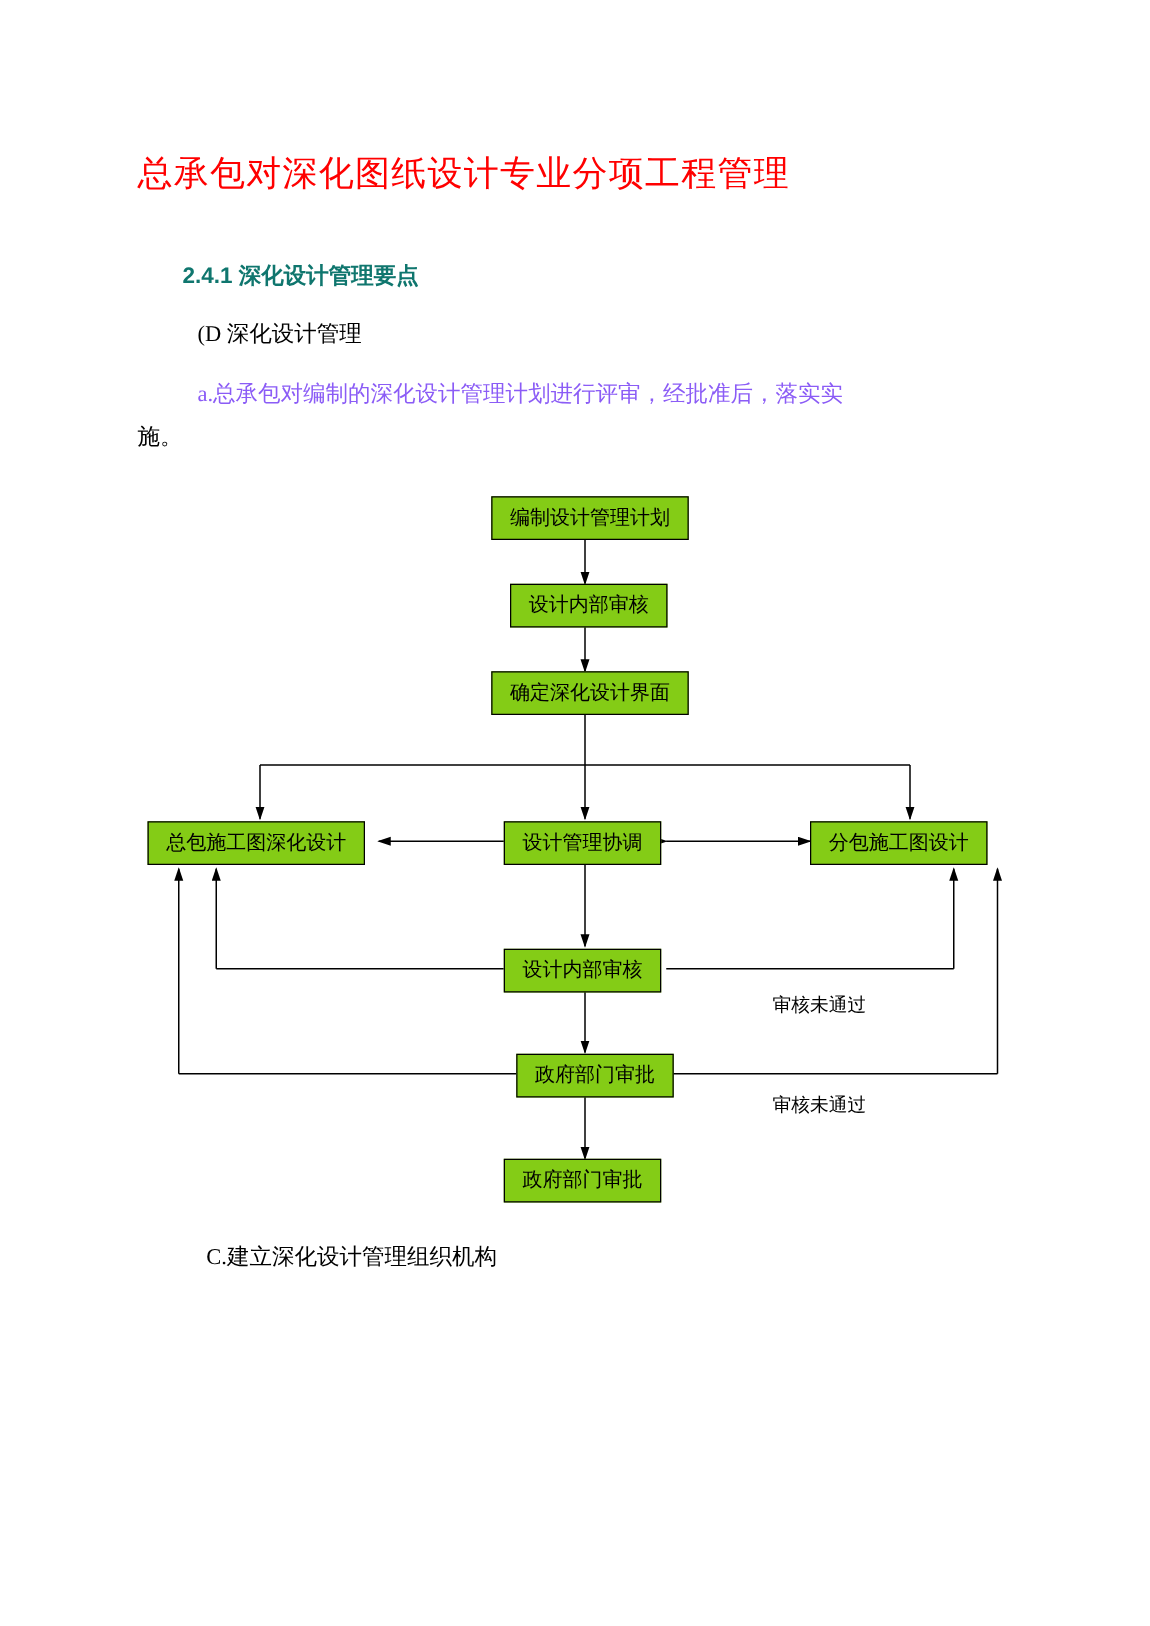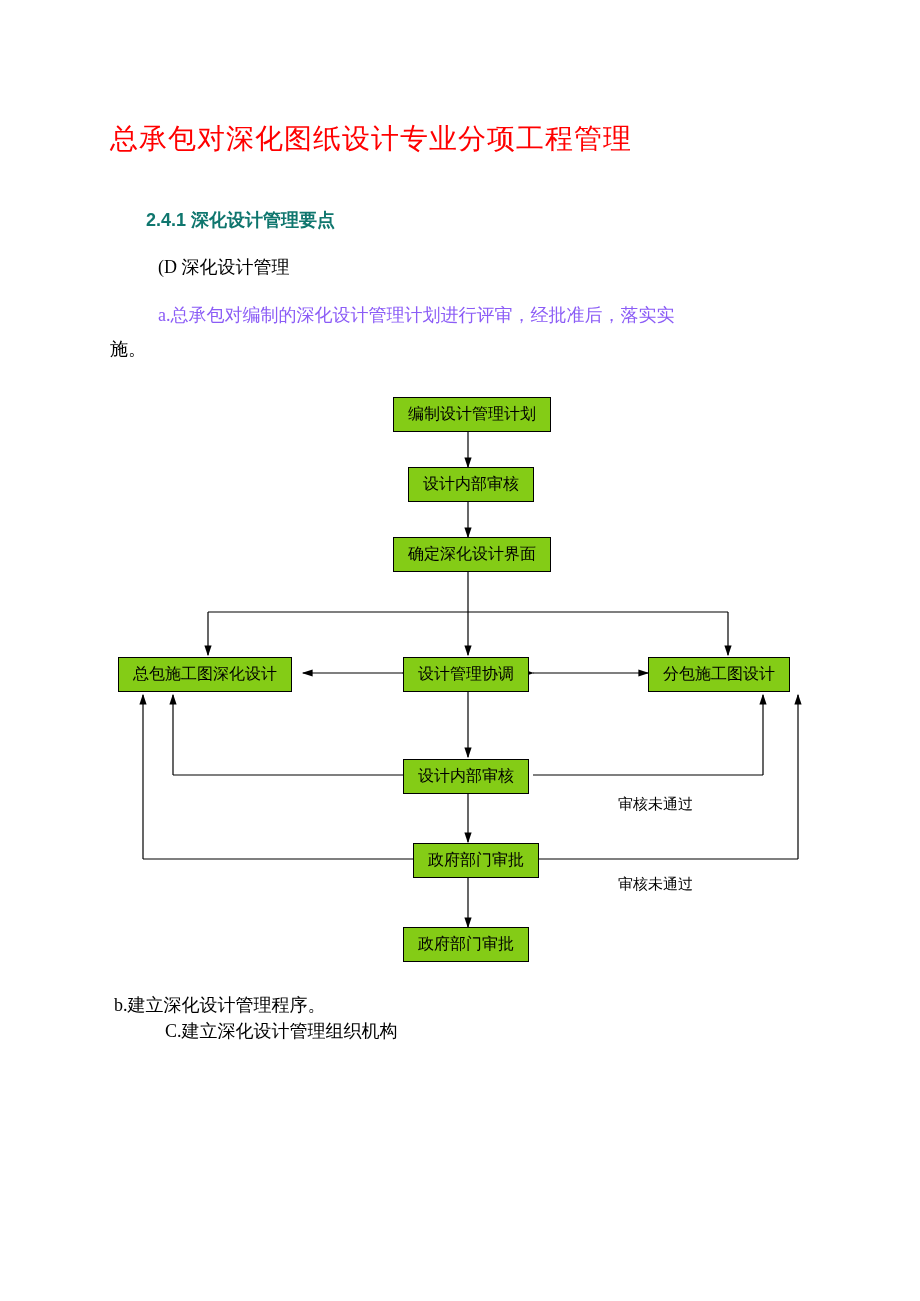--- a/index.html
+++ b/index.html
@@ -148,16 +148,15 @@
     <div class="box" style="left:530px; top:260px;">分包施工图设计</div>
 
     <div class="box" style="left:285px; top:362px;">设计内部审核</div>
     <div class="box" style="left:295px; top:446px;">政府部门审批</div>
     <div class="box" style="left:285px; top:530px;">政府部门审批</div>
 
     <div class="label" style="left:500px; top:398px;">审核未通过</div>
     <div class="label" style="left:500px; top:478px;">审核未通过</div>
   </div>
 
-  <div class="post-b">b.建立深化设计管理程序。</div>
   <div class="post-c">C.建立深化设计管理组织机构</div>
 
 </div>
 
 </body></html>

